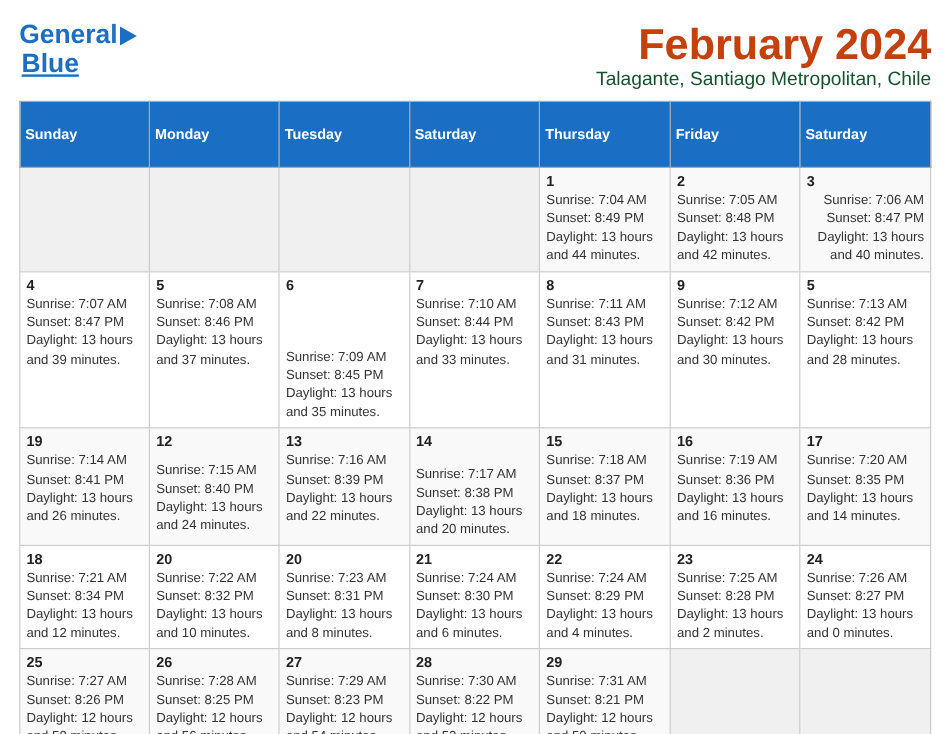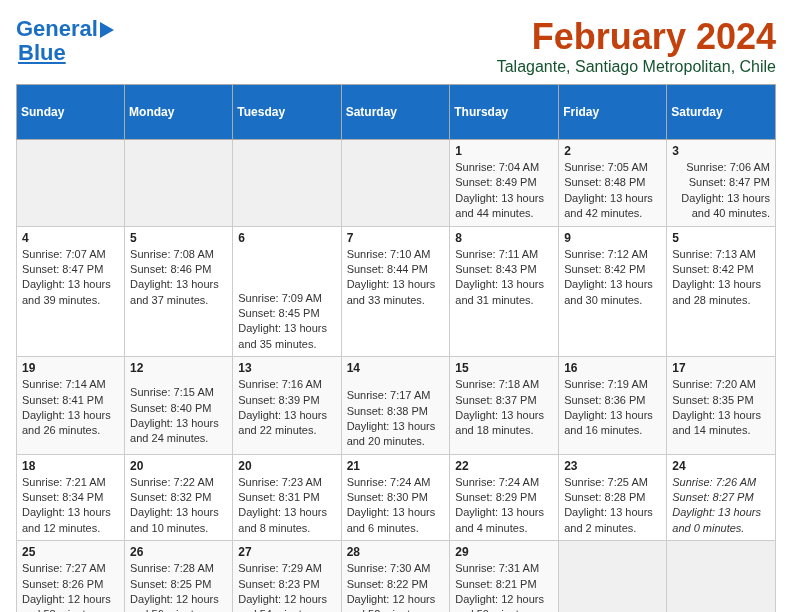--- a/index.html
+++ b/index.html
@@ -283,21 +283,21 @@
         </td>
         <td>
           <span class="day-num">23</span>
           <div class="day-info" style="white-space: pre-line;">Sunrise: 7:25 AM
 Sunset: 8:28 PM
 Daylight: 13 hours
 and 2 minutes.</div>
         </td>
         <td>
           <span class="day-num">24</span>
-          <div class="day-info" style="white-space: pre-line; font-style: italic;">Sunrise: 7:26 AM
+          <div class="day-info" style="white-space: pre-line;">Sunrise: 7:26 AM
 Sunset: 8:27 PM
 Daylight: 13 hours
 and 0 minutes.</div>
         </td>
       </tr>
       <tr>
         <td>
           <span class="day-num">25</span>
           <div class="day-info" style="white-space: pre-line;">Sunrise: 7:27 AM
 Sunset: 8:26 PM

